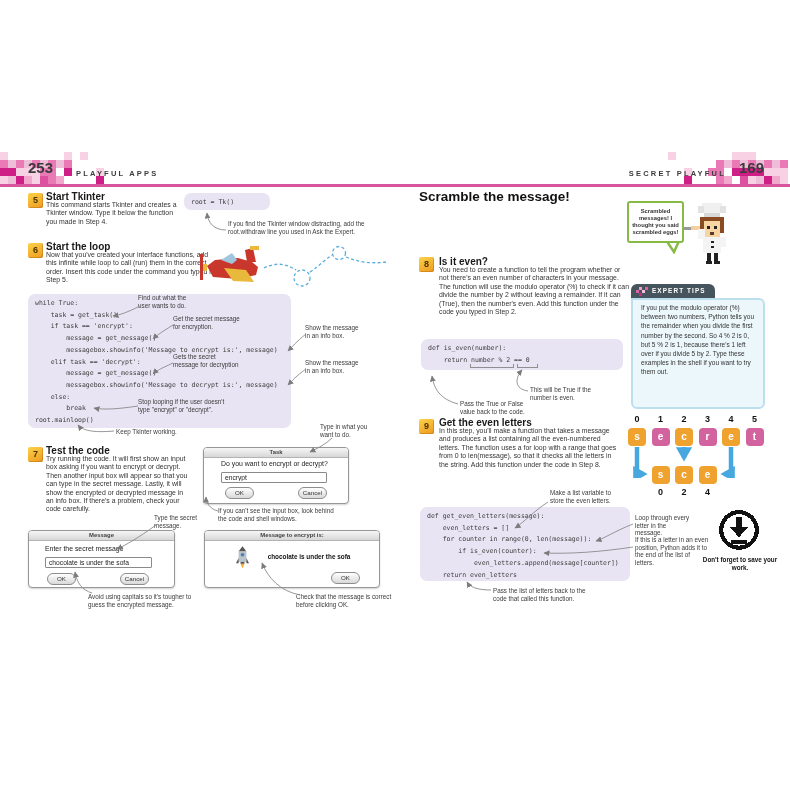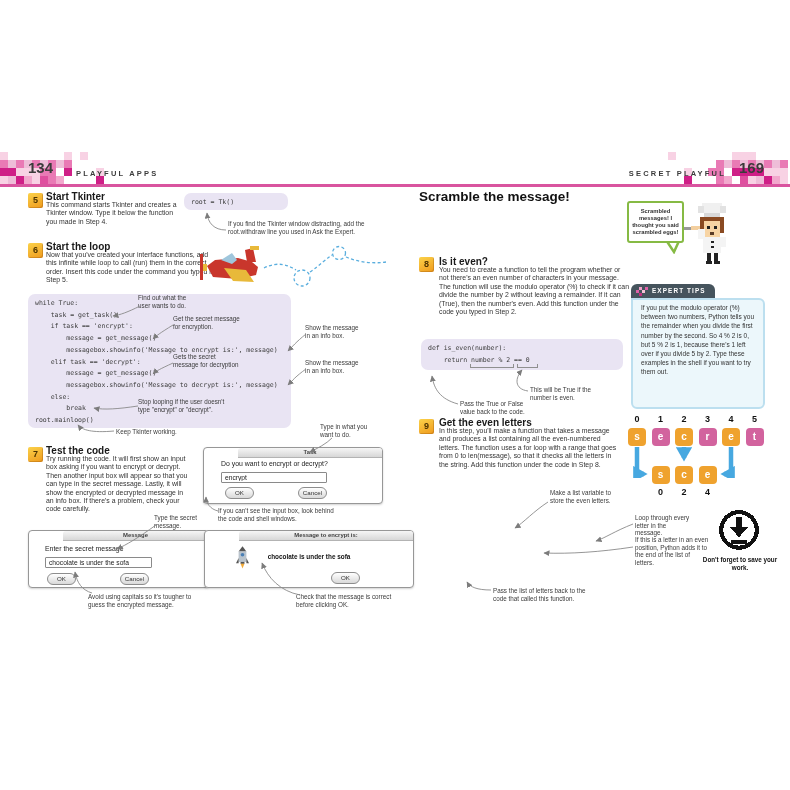--- a/index.html
+++ b/index.html
@@ -19,21 +19,21 @@
   .step-body{position:absolute;font-size:6.9px;line-height:8.4px;color:#333;}
   
   .codebox{position:absolute;background:#e9e4f3;border-radius:7px;}
   .codebox pre{margin:0;padding:4px 7px;font-family:"DejaVu Sans Mono",monospace;
                font-size:6.5px;line-height:11.7px;color:#3d3d3d;white-space:pre;}
   .bracket{position:absolute;height:3px;border-left:1px solid #8f8f8f;border-right:1px solid #8f8f8f;border-bottom:1px solid #8f8f8f;}
   
   .anno{position:absolute;font-size:6.3px;line-height:7.7px;color:#3a3a3a;}
   .nowrap{white-space:nowrap;}
   
-  .dialog{position:absolute;background:#fff;border:1px solid #979797;border-radius:4px;box-shadow:0 1px 2px rgba(0,0,0,.18);padding-left:34px;}
+  .dialog{position:absolute;background:#fff;border:1px solid #979797;border-radius:4px;box-shadow:0 1px 2px rgba(0,0,0,.18);}
   .titlebar{height:9px;background:linear-gradient(#f6f6f6,#d7d7d7);border-bottom:1px solid #b3b3b3;
             border-radius:3px 3px 0 0;text-align:center;font-size:5.9px;line-height:9px;color:#3f3f3f;font-weight:bold;}
   .dlg-prompt{position:absolute;font-size:6.9px;color:#222;}
   .dlg-input{position:absolute;border:1px solid #8a8a8a;background:#fff;font-size:6.7px;height:11px;
              font-family:"Liberation Sans",sans-serif;padding:0 3px;color:#222;box-sizing:border-box;border-radius:1px;}
   .dlg-btn{position:absolute;width:27px;height:10px;border:1px solid #8d8d8d;border-radius:6px;
            background:linear-gradient(#ffffff,#d9d9d9);font-size:6.2px;line-height:10px;text-align:center;color:#333;}
   .dlg-msg{position:absolute;font-size:6.4px;font-weight:bold;color:#111;text-align:center;}
   
   .tips-tab{position:absolute;left:631px;top:284px;height:14px;background:#46545d;border-radius:6px 6px 0 0;
@@ -117,31 +117,31 @@
       <div style="position: absolute; left: 16px; top: 26px; width: 8px; height: 8px; background: rgb(207, 31, 135);"></div>
       <div style="position: absolute; left: 48px; top: 26px; width: 8px; height: 8px; background: rgb(233, 122, 181);"></div>
       <div style="position: absolute; left: 56px; top: 26px; width: 8px; height: 8px; background: rgb(242, 168, 205);"></div>
       <div style="position: absolute; left: 72px; top: 26px; width: 8px; height: 8px; background: rgb(223, 79, 159);"></div>
       <div style="position: absolute; left: 80px; top: 26px; width: 8px; height: 8px; background: rgb(248, 210, 228);"></div>
       <div style="position: absolute; left: 88px; top: 26px; width: 8px; height: 8px; background: rgb(238, 189, 216);"></div>
       <div style="position: absolute; left: 96px; top: 26px; width: 8px; height: 8px; background: rgb(207, 31, 135);"></div>
       <div style="position: absolute; left: 104px; top: 26px; width: 8px; height: 8px; background: rgb(242, 168, 205);"></div>
       <div style="position: absolute; left: 112px; top: 26px; width: 8px; height: 8px; background: rgb(248, 210, 228);"></div>
     </div>
-  <div class="pagenum" style="left:28px;">134</div>
+  <div class="pagenum" style="left:28px;">253</div>
   <div class="section" style="left:76px;">PLAYFUL APPS</div>
   <div class="section" style="left:520px;width:206px;text-align:right;">SECRET PLAYFUL</div>
   <div class="pagenum" style="left:739px;">169</div>
   <div class="rule" id="header-rule" style="background: rgb(217, 84, 159);"></div>
 
   <div class="badge" style="left:28px;top:193px;">5</div>
   <div class="step-title" style="left:46px;top:191px;">Start Tkinter</div>
   <div class="step-body" style="left:46px;top:201px;width:132px;">This command starts Tkinter and creates a Tkinter window. Type it below the function you made in Step 4.</div>
 
-  <div class="codebox" style="left:184px;top:193px;width:104px;height:17px;">
+  <div class="codebox" style="left:184px;top:193px;width:86px;height:17px;">
     <pre>root = Tk()</pre>
   </div>
   <div class="anno" style="left:228px;top:220px;width:140px;">If you find the Tkinter window distracting, add the root.withdraw line you used in Ask the Expert.</div>
 
   <div class="badge" style="left:28px;top:243px;">6</div>
   <div class="step-title" style="left:46px;top:241px;">Start the loop</div>
   <div class="step-body" style="left:46px;top:251px;width:170px;">Now that you've created your interface functions, add this infinite while loop to call (run) them in the correct order. Insert this code under the command you typed in Step 5.</div>
 
   <svg class="abs" style="left:200px;top:244px;" width="188" height="46" viewBox="0 0 188 46">
     <g stroke="#5aaede" stroke-width="1.3" fill="none" stroke-dasharray="3 2.4">
@@ -270,20 +270,28 @@
   <div class="bracket" style="left:517px;top:364px;width:19px;"></div>
   <div class="anno" style="left:530px;top:386px;width:62px;">This will be True if the number is even.</div>
   <div class="anno" style="left:460px;top:400px;width:68px;">Pass the True or False value back to the code.</div>
 
   <div class="badge" style="left:419px;top:419px;">9</div>
   <div class="step-title" style="left:439px;top:417px;">Get the even letters</div>
   <div class="step-body" style="left:439px;top:427px;width:182px;">In this step, you'll make a function that takes a message and produces a list containing all the even-numbered letters. The function uses a for loop with a range that goes from 0 to len(message), so that it checks all the letters in the string. Add this function under the code in Step 8.</div>
 
   <div class="anno" style="left:550px;top:489px;width:64px;">Make a list variable to store the even letters.</div>
 
+  <div class="codebox" style="left:420px;top:507px;width:210px;height:74px;">
+    <pre>def get_even_letters(message):
+    even_letters = []
+    for counter in range(0, len(message)):
+        if is_even(counter):
+            even_letters.append(message[counter])
+    return even_letters</pre>
+  </div>
   <div class="anno" style="left:635px;top:514px;width:58px;">Loop through every letter in the message.</div>
   <div class="anno" style="left:635px;top:536px;width:74px;">If this is a letter in an even position, Python adds it to the end of the list of letters.</div>
   <div class="anno" style="left:493px;top:587px;width:96px;">Pass the list of letters back to the code that called this function.</div>
 
   <div class="tips-tab">
     <svg width="12" height="9" viewBox="0 0 12 9">
       <rect x="0" y="3" width="3" height="3" fill="#e060a8"></rect>
         <rect x="3" y="0" width="3" height="3" fill="#f0a0c8"></rect>
       <rect x="3" y="6" width="3" height="3" fill="#c03080"></rect>
         <rect x="6" y="3" width="3" height="3" fill="#f8c0d8"></rect>

